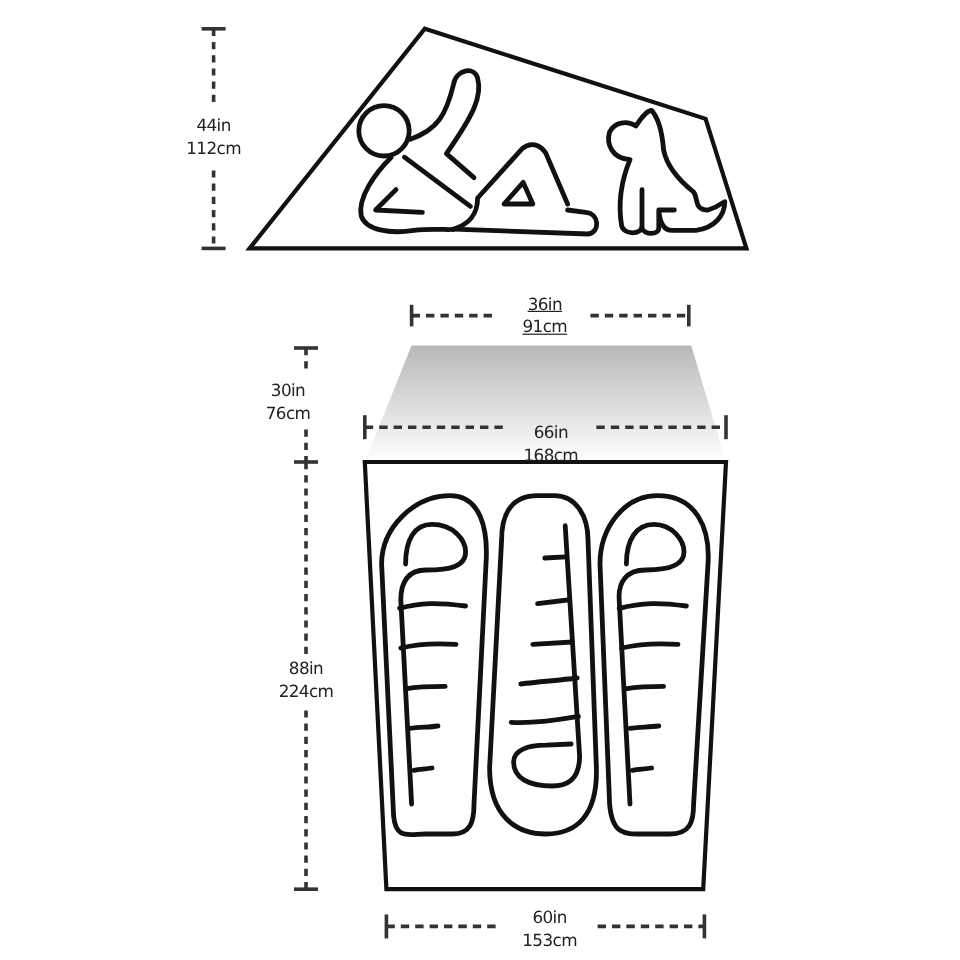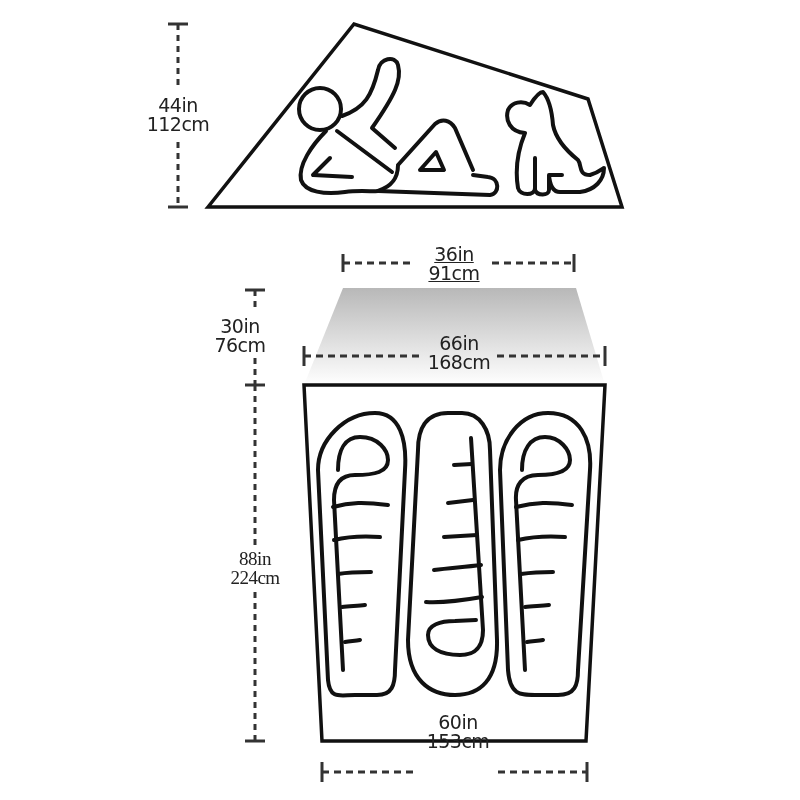--- a/index.html
+++ b/index.html
@@ -1,18 +1,18 @@
 <!DOCTYPE html>
 <html><head>
 <meta charset="utf-8">
 <style>
   html,body{margin:0;padding:0;background:#fff;}
   body{width:800px;height:800px;position:relative;overflow:hidden;font-family:"DejaVu Sans",sans-serif;}
   svg{position:absolute;left:0;top:0;}
-  .lbl{position:absolute;text-align:center;color:#222;font-size:19px;line-height:19px;font-family:"DejaVu Sans",sans-serif;letter-spacing:-0.5px;}
+  .lbl{position:absolute;text-align:center;color:#222;font-size:14px;line-height:19px;font-family:"DejaVu Sans",sans-serif;letter-spacing:-0.5px;}
   .lbl span{display:block;}
 </style>
 </head>
 <body>
 
 <svg width="800" height="800" viewBox="0 0 800 800">
   <defs>
     <linearGradient id="vg" x1="0" y1="0" x2="0" y2="1">
       <stop offset="0" stop-color="#b8b8b8"></stop>
       <stop offset="1" stop-color="#ffffff"></stop>
@@ -120,26 +120,26 @@
 <div class="lbl" style="left:412px;top:245px;width:84px;text-decoration:underline;">
   <span>36in</span>
   <span>91cm</span>
 </div>
 
 <div class="lbl" style="left:200px;top:317px;width:80px;">
   <span>30in</span>
   <span>76cm</span>
 </div>
 
-<div class="lbl" style="left:414px;top:334px;width:90px;">
+<div class="lbl" style="left:414px;top:352px;width:90px;">
   <span>66in</span>
   <span>168cm</span>
 </div>
 
-<div class="lbl" style="left:212px;top:549px;width:86px;font-family:Liberation Serif, serif;">
+<div class="lbl" style="left:212px;top:549px;width:86px;">
   <span>88in</span>
   <span>224cm</span>
 </div>
 
-<div class="lbl" style="left:413px;top:713px;width:90px;">
+<div class="lbl" style="left:413px;top:756px;width:90px;">
   <span>60in</span>
   <span>153cm</span>
 </div>
 
 </body></html>

